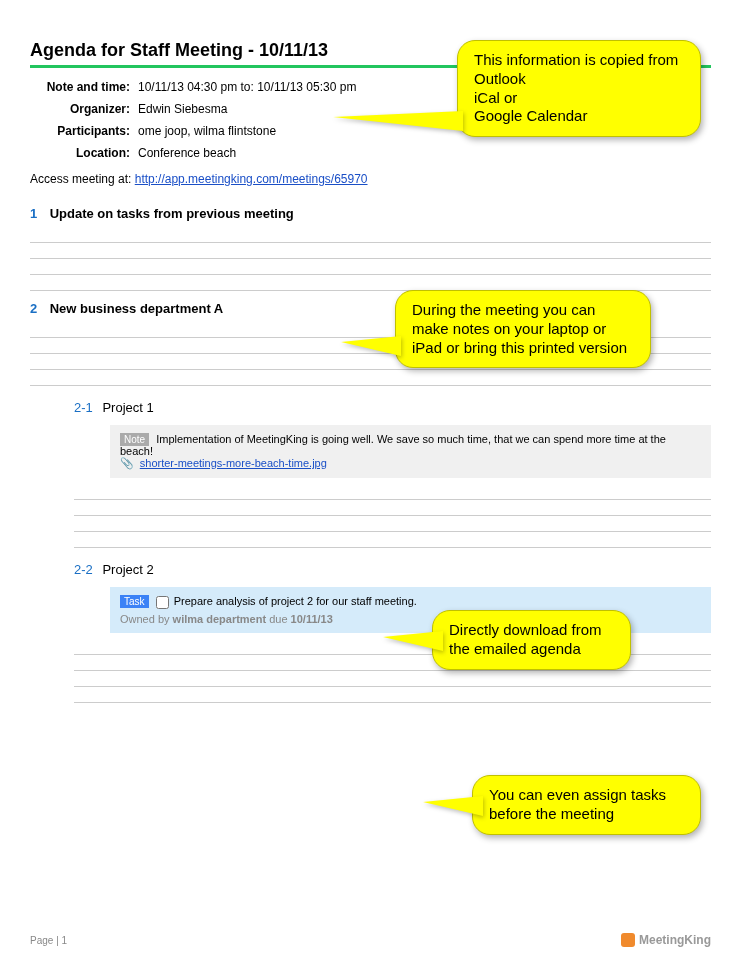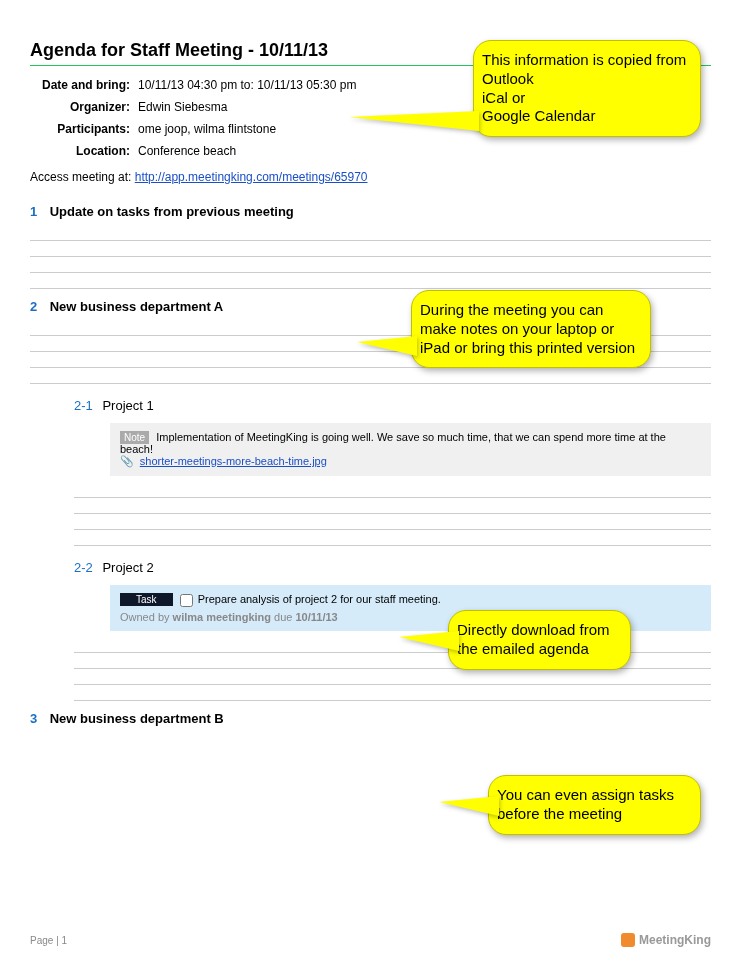--- a/index.html
+++ b/index.html
@@ -14,21 +14,21 @@
     height: 957px;
     background: #fff;
     position: relative;
     padding: 40px 30px 0 30px;
     box-sizing: border-box;
     box-shadow: 0 0 6px rgba(0,0,0,0.4);
   }
   .title {
     font-size: 18px;
     font-weight: bold;
-    border-bottom: 1px solid #22c55e;
+    border-bottom: 3px solid #22c55e;
     padding-bottom: 4px;
     margin-bottom: 12px;
   }
   .meta-row {
     display: flex;
     font-size: 12px;
     margin-bottom: 8px;
   }
   .meta-label {
     width: 100px;
@@ -115,24 +115,24 @@
   }
   .task-box {
     background: #d5ebfa;
     font-size: 11px;
     padding: 8px 10px;
     margin-left: 80px;
     margin-top: 10px;
     position: relative;
   }
   .task-badge {
-    background: #0f172a;
+    background: #3b82f6;
     color: #fff;
     font-size: 10px;
-    padding: 1px 16px;
+    padding: 1px 4px;
     margin-right: 4px;
   }
   .task-checkbox {
     vertical-align: middle;
     margin: 0 2px 0 0;
   }
   .task-meta {
     color: #888;
     font-size: 11px;
     margin-top: 4px;
@@ -162,21 +162,21 @@
     border-radius: 3px;
     margin-right: 4px;
     display: inline-block;
   }
   
   .callout {
     position: absolute;
     background: #ffff00;
     border: 1px solid #c0c000;
     border-radius: 18px;
-    padding: 10px 8px;
+    padding: 10px 16px;
     font-size: 15px;
     box-shadow: 2px 3px 6px rgba(0,0,0,0.3);
     line-height: 1.25;
     z-index: 10;
   }
   .callout-tail {
     position: absolute;
     width: 0;
     height: 0;
   }
@@ -215,21 +215,21 @@
     <span>Directly download from the emailed agenda</span>
   </div>
   <div id="c4" class="callout">
     <div class="callout-tail left"></div>
     <span>You can even assign tasks before the meeting</span>
   </div>
 
   <div class="title">Agenda for Staff Meeting - 10/11/13</div>
 
   <div class="meta-row">
-    <div class="meta-label">Date and bring:</div>
+    <div class="meta-label">Note and time:</div>
     <div class="meta-value">10/11/13 04:30 pm to: 10/11/13 05:30 pm</div>
   </div>
   <div class="meta-row">
     <div class="meta-label">Organizer:</div>
     <div class="meta-value">Edwin Siebesma</div>
   </div>
   <div class="meta-row">
     <div class="meta-label">Participants:</div>
     <div class="meta-value">ome joop, wilma flintstone</div>
   </div>
@@ -287,34 +287,30 @@
 
   <div class="sub-topic-head">
     <span class="sub-topic-num">2-2</span>
     <span>Project 2</span>
   </div>
   <div class="task-box">
     <span class="task-badge">Task</span>
     <input type="checkbox" class="task-checkbox" style="">
     <span>Prepare analysis of project 2 for our staff meeting.</span>
     <div class="task-meta">
-      <span>Owned by </span><b>wilma meetingking</b><span>  due </span><b>10/11/13</b>
+      <span>Owned by </span><b>wilma department</b><span>  due </span><b>10/11/13</b>
     </div>
   </div>
   <div class="ruled-block indent">
     <div class="ruled"></div>
       <div class="ruled"></div>
       <div class="ruled"></div>
       <div class="ruled"></div>
   </div>
 
-  <div class="topic-head">
-    <span class="topic-num">3</span>
-    <span>New business department B</span>
-  </div>
 
   <div class="footer">
     <span>Page | 1</span>
     <span class="brand">
       <span class="brand-icon"></span>
       <span>MeetingKing</span>
     </span>
   </div>
 
 </div>

